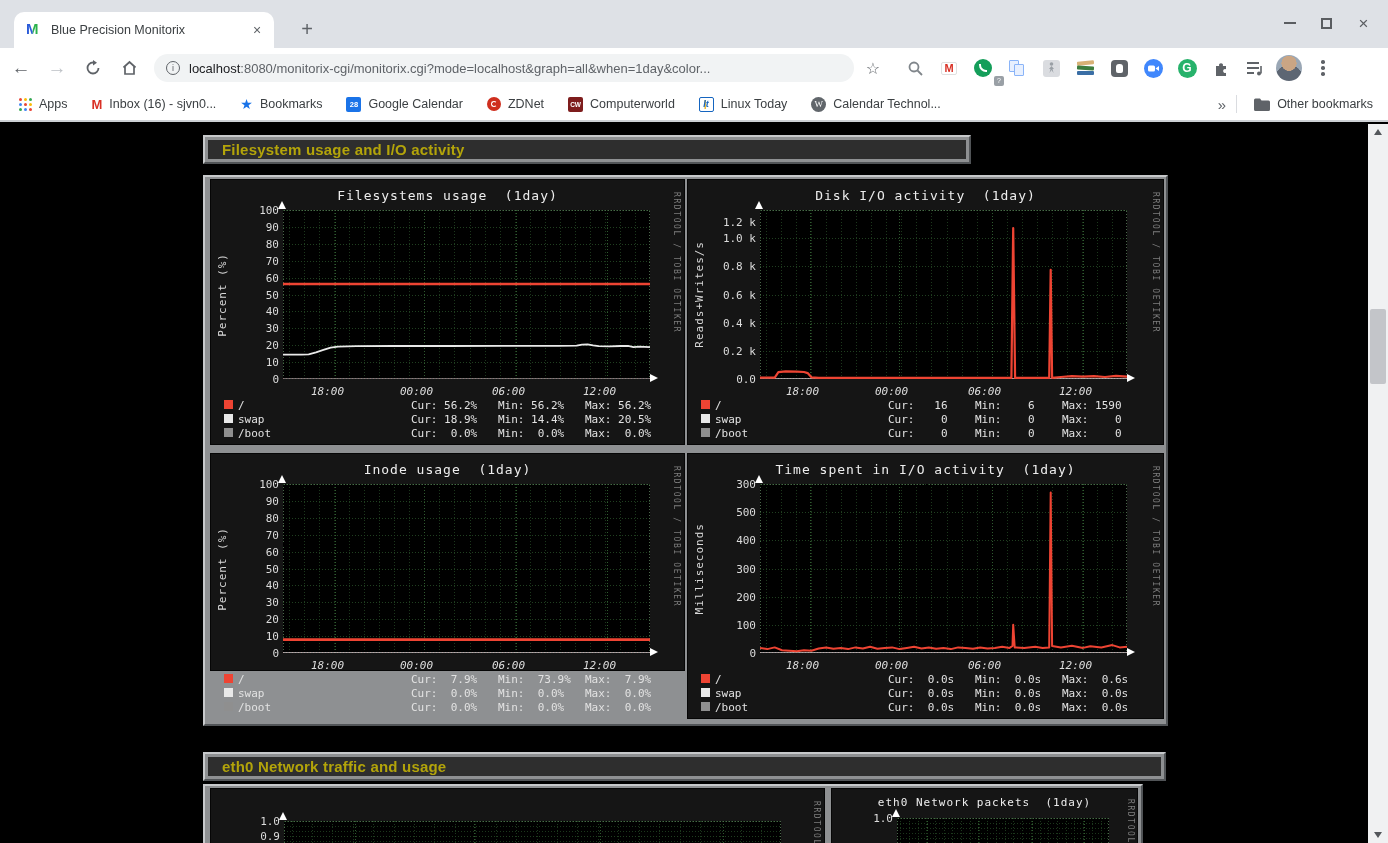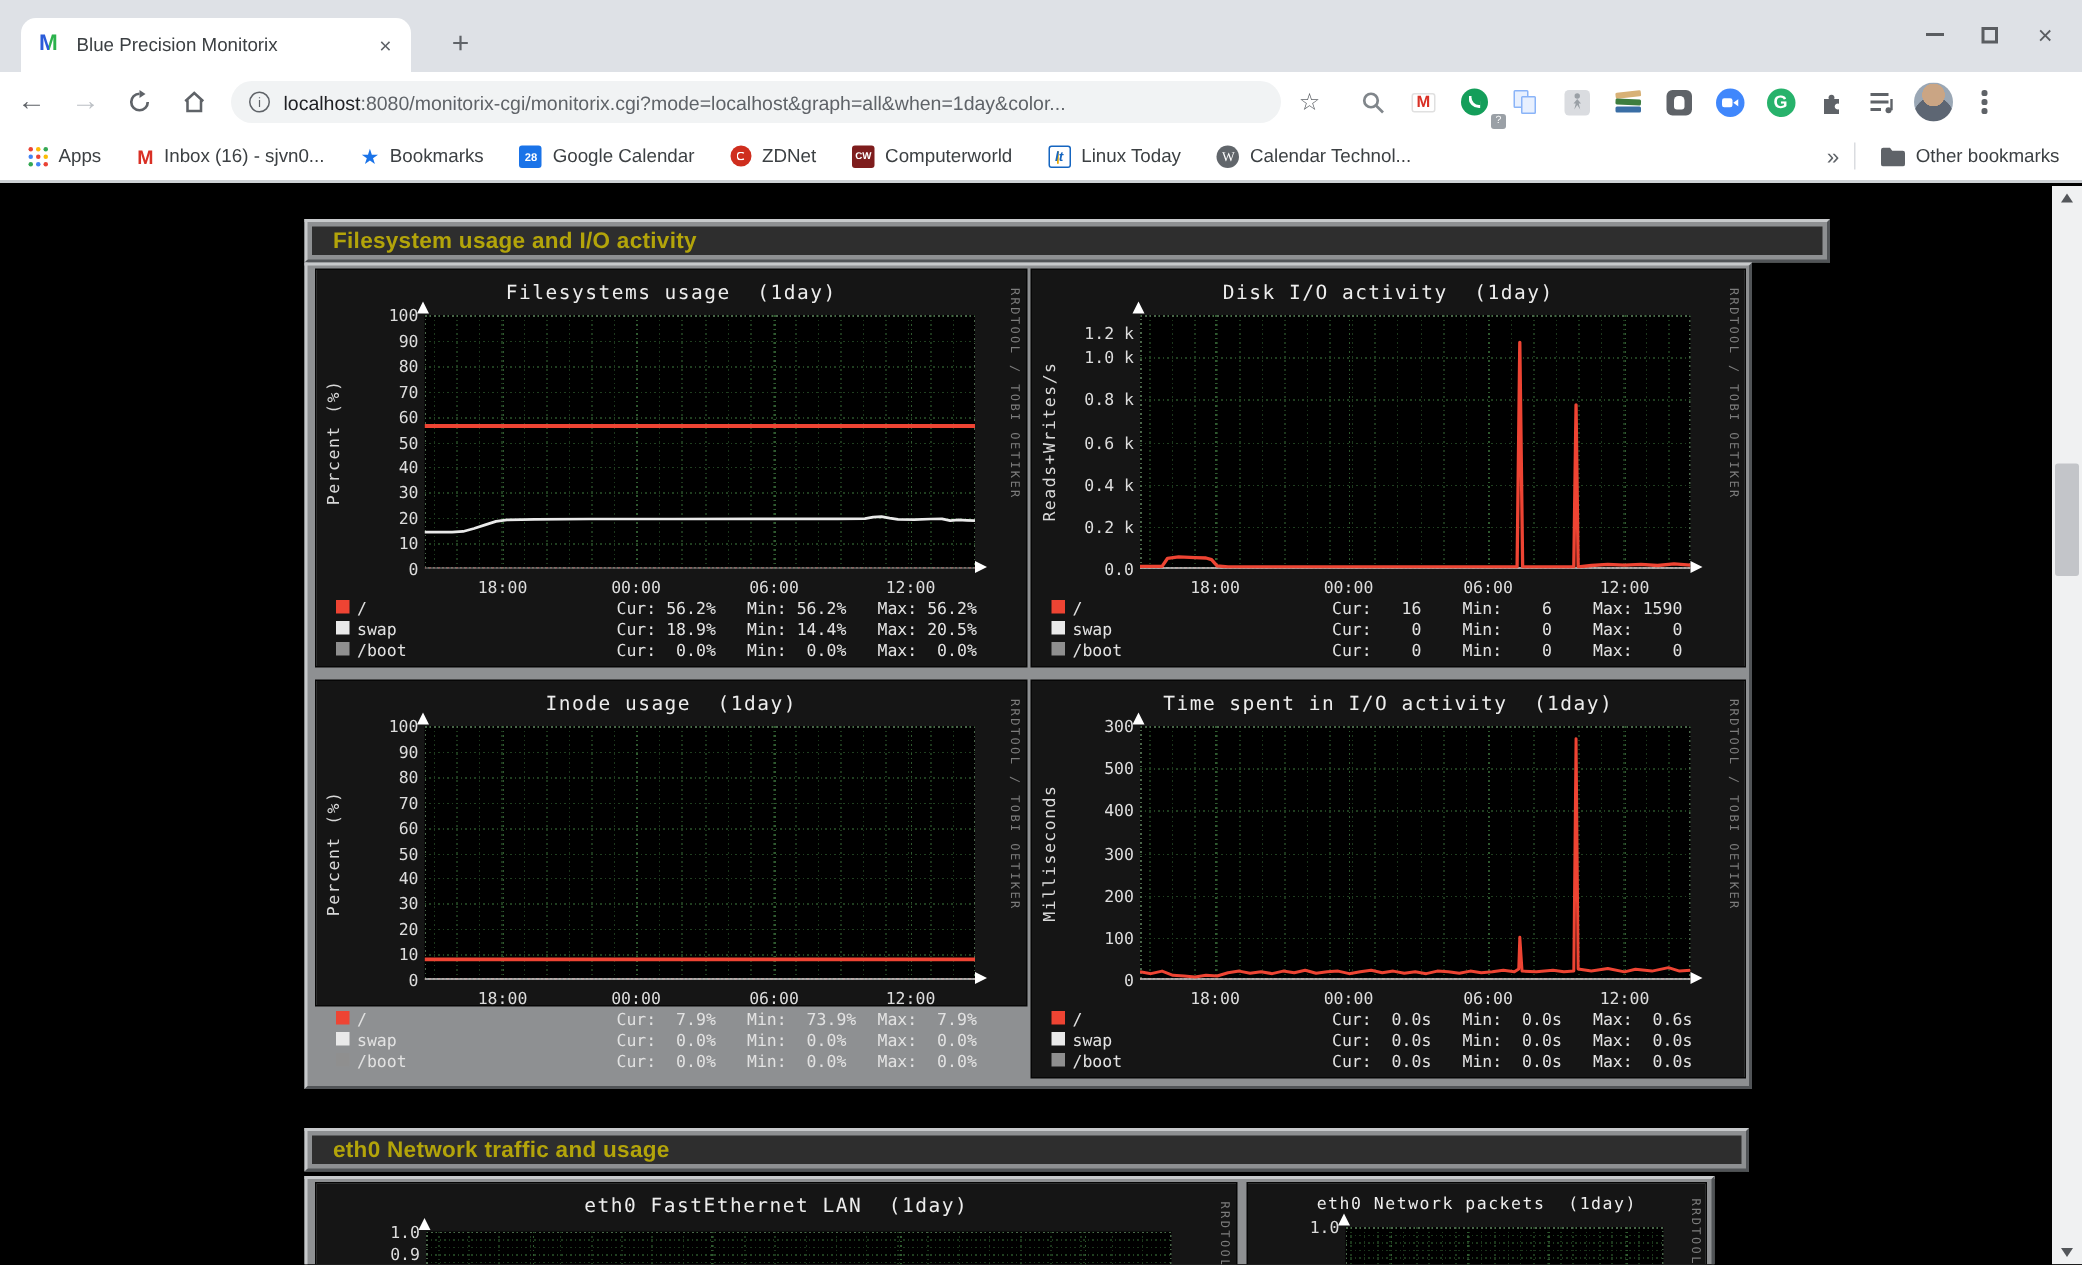--- a/index.html
+++ b/index.html
@@ -82,21 +82,21 @@
   .mframe { position:absolute; background:#8e9092; border-top:2px solid #c7c9cb; border-left:2px solid #c7c9cb;
             border-bottom:2px solid #515457; border-right:2px solid #515457; }
   .sec-header-bar { position:absolute; left:3px; top:3px; right:3px; bottom:3px; background:#2e2e2e;
                     display:flex; align-items:center; padding-left:14px; }
   .sec-title { font-size:15px; font-weight:bold; color:#b3a40a; letter-spacing:0.2px; }
   .graph-panel { position:absolute; background:#151515; outline:1px solid #060606;
                  font-family:"DejaVu Sans Mono", monospace; }
   .g-abs { position:absolute; }
   .g-title { left:0; right:0; text-align:center; color:#ededed; letter-spacing:1px; white-space:pre; }
   .g-ytick { text-align:right; font-size:11px; color:#dcdcdc; white-space:pre; }
-  .g-xtick { text-align:center; font-size:11px; color:#dcdcdc; white-space:pre; }
+  .g-xtick { font-size:11px; color:#dcdcdc; white-space:pre;font-style:italic; }
   .g-ylabel-wrap { display:flex; align-items:center; justify-content:center; }
   .g-ylabel { writing-mode:vertical-rl; transform:rotate(180deg); font-size:11px; color:#d8d8d8;
               letter-spacing:1px; white-space:pre; }
   .g-wm { writing-mode:vertical-rl; font-size:8px; color:#7d7d7d; letter-spacing:1.6px; }
   .arrow-up { width:0; height:0; border-left:4.5px solid transparent; border-right:4.5px solid transparent;
               border-bottom:8px solid #fff; }
   .arrow-right { width:0; height:0; border-top:4.5px solid transparent; border-bottom:4.5px solid transparent;
                  border-left:8px solid #fff; }
   .g-swatch { width:9px; height:9px; }
   .g-lname { font-size:11px; color:#e2e2e2; white-space:pre; }
@@ -294,21 +294,21 @@
     <div class="bm" style="margin-left:0;">
       <svg width="16" height="13" viewBox="0 0 16 13">
         <path d="M0 2 a1.5 1.5 0 0 1 1.5-1.5 H6 l1.5 2 H14.5 A1.5 1.5 0 0 1 16 4 v7.5 a1.5 1.5 0 0 1-1.5 1.5 h-13 A1.5 1.5 0 0 1 0 11.5 Z" fill="#5f6368"></path>
       </svg>
       <span class="bm-label">Other bookmarks</span>
     </div>
   </div>
 
   <div class="content">
 
-    <div class="mframe" style="left:203px; top:22px; width:1017px; height:29px;">
+    <div class="mframe" style="left:203px; top:11px; width:768px; height:29px;">
       <div class="sec-header-bar">
           <span class="sec-title">Filesystem usage and I/O activity</span>
         </div>
     </div>
 
     <div class="mframe" style="left:203px; top:51px; width:965px; height:551px;">
       <div class="graph-panel" style="left:6px; top:3px; width:473px; height:264px;">
           <div class="g-abs g-title" style="top: 8px; font-size: 13px;">Filesystems usage  (1day)</div>
           <div class="g-abs g-ylabel-wrap" style="left: 4px; top: 30px; height: 169px; width: 14px;">
             <span class="g-ylabel">Percent (%)</span>
@@ -643,21 +643,20 @@
     </div>
 
     <div class="mframe" style="left:203px; top:628px; width:963px; height:29px;">
       <div class="sec-header-bar">
           <span class="sec-title">eth0 Network traffic and usage</span>
         </div>
     </div>
 
     <div class="mframe" style="left:203px; top:660px; width:940px; height:300px;">
       <div class="graph-panel" style="left:6px; top:3px; width:613px; height:290px;">
-          <div class="g-abs g-title" style="top: 8px; font-size: 13px;">eth0 FastEthernet LAN  (1day)</div>
           <div class="g-abs g-wm" style="right: 3px; top: 12px;">RRDTOOL / TOBI OETIKER</div>
           <svg width="497" height="150" viewBox="0 0 497 150" style="position: absolute; left: 73px; top: 32px; background: rgb(0, 0, 0);">
             <g shape-rendering="crispEdges">
               <line x1="8.5" y1="0" x2="8.5" y2="150" stroke="#1c371c" stroke-dasharray="1 2"></line>
               <line x1="28.5" y1="0" x2="28.5" y2="150" stroke="#1c371c" stroke-dasharray="1 2"></line>
               <line x1="48.5" y1="0" x2="48.5" y2="150" stroke="#1c371c" stroke-dasharray="1 2"></line>
               <line x1="69.5" y1="0" x2="69.5" y2="150" stroke="#1c371c" stroke-dasharray="1 2"></line>
               <line x1="89.5" y1="0" x2="89.5" y2="150" stroke="#1c371c" stroke-dasharray="1 2"></line>
               <line x1="110.5" y1="0" x2="110.5" y2="150" stroke="#1c371c" stroke-dasharray="1 2"></line>
               <line x1="130.5" y1="0" x2="130.5" y2="150" stroke="#1c371c" stroke-dasharray="1 2"></line>

